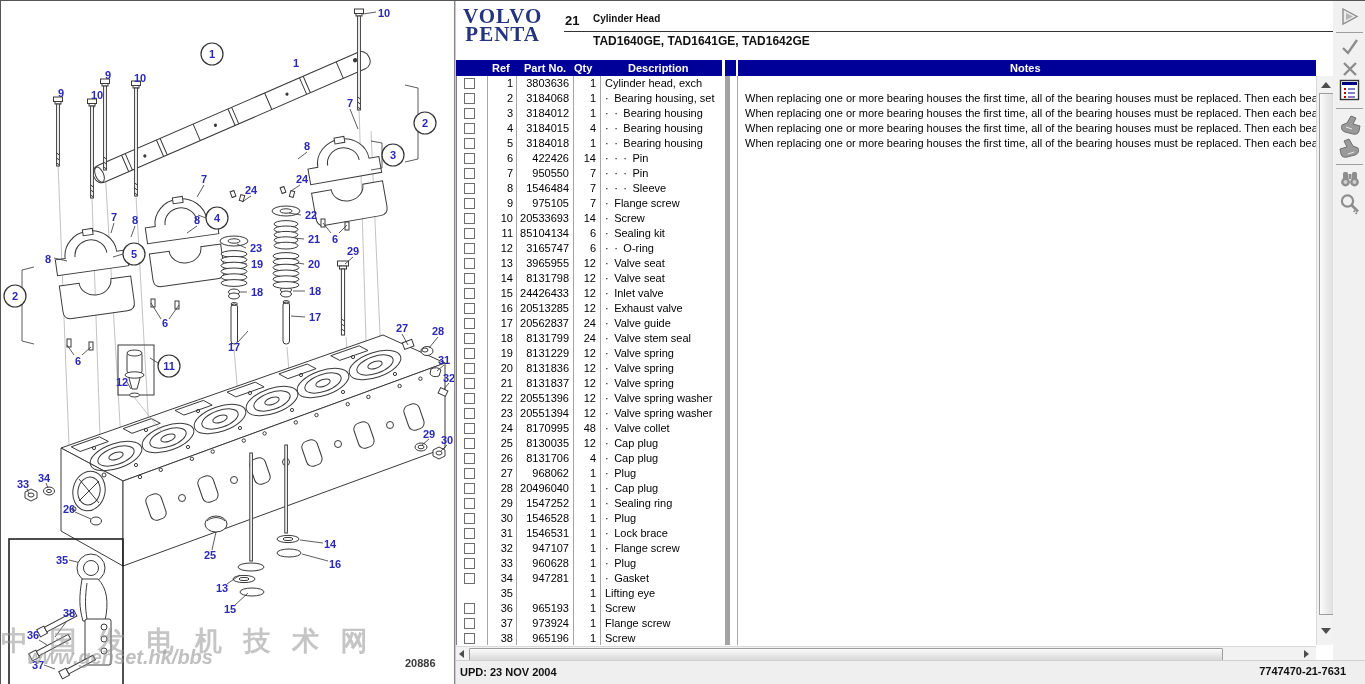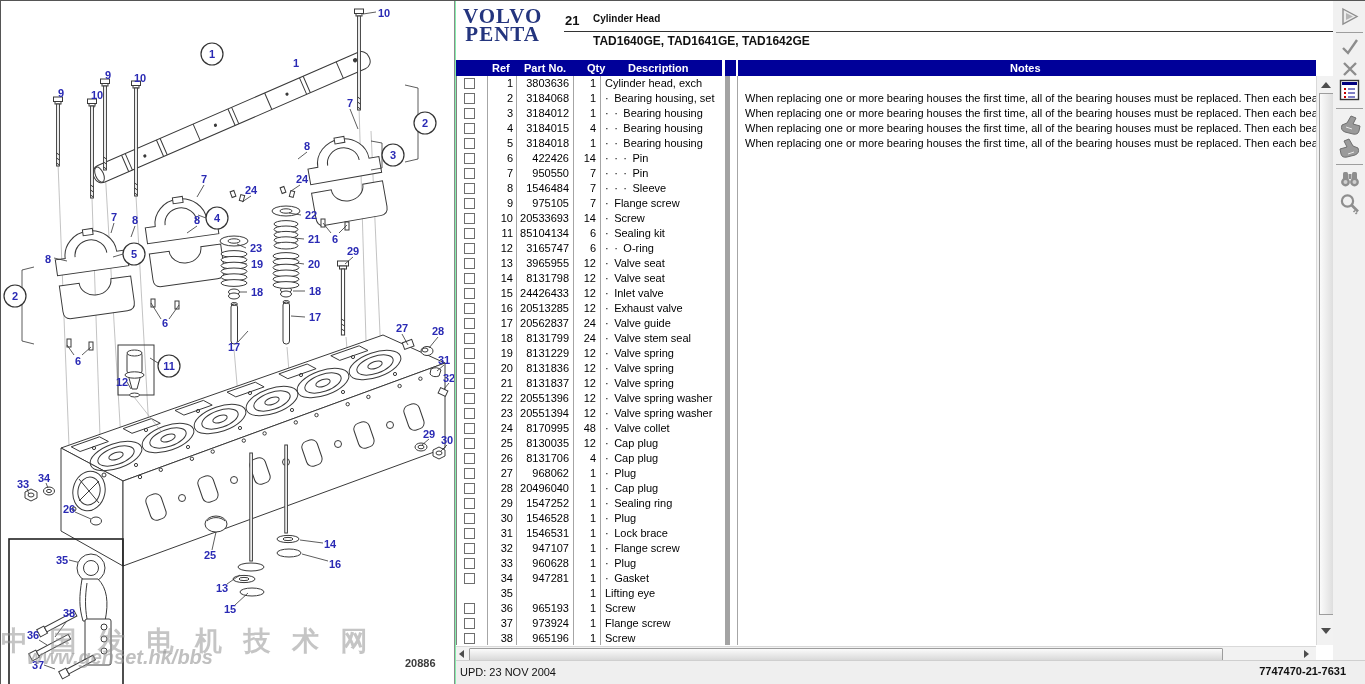--- a/index.html
+++ b/index.html
@@ -1,16 +1,16 @@
 <!DOCTYPE html>
 <html><head>
 <meta charset="utf-8">
 <style>
   html,body{margin:0;padding:0;background:#d4d0c8;}
-  #app{position:relative;width:1365px;height:684px;background:#86efac;overflow:hidden;
+  #app{position:relative;width:1365px;height:684px;background:#f0abfc;overflow:hidden;
        font-family:"Liberation Sans",sans-serif;border-top:1px solid #555;border-left:1px solid #555;box-sizing:border-box;padding-left:30px;}
   
   #diagram-panel{position:absolute;left:0;top:0;width:453px;height:684px;background:#fff;border-right:1px solid #8a8a8a;}
   #diagram-svg{position:absolute;left:0;top:0;}
   .wm1{position:absolute;left:0px;top:622px;font-size:27px;font-weight:bold;letter-spacing:7px;
        color:rgba(150,150,150,0.55);white-space:nowrap;pointer-events:none;font-family:sans-serif;}
   .wm2{position:absolute;left:26px;top:645px;font-size:20px;font-weight:bold;font-style:italic;
        color:rgba(150,150,150,0.6);white-space:nowrap;pointer-events:none;}
   .drawing-no{position:absolute;left:404px;top:656px;font-size:11px;font-weight:bold;color:#3c3c3c;}
   .co-text{fill:#2a2ab4;font:bold 11px "Liberation Sans",sans-serif;text-anchor:middle;}
@@ -49,21 +49,21 @@
   .arr{position:absolute;width:0;height:0;}
   .arr-up{left:4px;top:6px;border-left:5px solid transparent;border-right:5px solid transparent;border-bottom:6px solid #4d4d4d;}
   .arr-dn{left:4px;top:552px;border-left:5px solid transparent;border-right:5px solid transparent;border-top:6px solid #4d4d4d;}
   .hscroll{position:absolute;left:0;top:645px;width:860px;height:14px;background:#f2f2f2;border-top:1px solid #d9d9d9;}
   .hthumb{position:absolute;left:13px;top:1px;width:752px;height:11px;background:linear-gradient(to bottom,#fbfbfb,#d9d9d9);
           border:1px solid #9d9d9d;border-radius:1px;}
   .arr-l{left:3px;top:3px;border-top:4px solid transparent;border-bottom:4px solid transparent;border-right:5px solid #4d4d4d;}
   .arr-r{left:848px;top:3px;border-top:4px solid transparent;border-bottom:4px solid transparent;border-left:5px solid #4d4d4d;}
   
   #statusbar{position:absolute;left:455px;top:659px;width:910px;height:25px;background:#efefef;border-top:1px solid #cfcfcf;}
-  .upd{position:absolute;left:4px;top:5px;font-size:11px;font-weight:normal;color:#111;}
+  .upd{position:absolute;left:4px;top:5px;font-size:11px;font-weight:bold;color:#111;}
   .doccode{position:absolute;right:20px;top:4px;font-size:11px;font-weight:bold;color:#111;margin-left:48px;}
   
   #toolbar{position:absolute;left:1332px;top:0;width:33px;height:659px;background:#f1f1f1;}
   .tbtn{position:absolute;left:5px;width:24px;height:24px;cursor:pointer;}
   .tsep{position:absolute;left:3px;width:27px;border-top:1px solid #9e9e9e;}
 </style>
 </head>
 <body>
 
 <div id="app">
@@ -443,21 +443,21 @@
       <div>PENTA</div>
     </div>
     <div class="sec-num">21</div>
     <div class="sec-title">Cylinder Head</div>
     <div class="title-rule"></div>
     <div class="models">TAD1640GE, TAD1641GE, TAD1642GE</div>
 
     <div class="hdr-bar" style="left:0;width:266px;">
       <span style="left:36px;">Ref</span>
       <span style="left:68px;">Part No.</span>
-      <span style="left:118px;margin-left:13px;">Qty</span>
+      <span style="left:118px;">Qty</span>
       <span style="left:172px;">Description</span>
     </div>
     <div class="hdr-bar" style="left:269px;width:11px;"></div>
     <div class="hdr-bar" style="left:282px;width:578px;">
       <span style="left:272px;">Notes</span>
     </div>
 
     <div id="table-region">
       <div id="tbody">
           <div class="trow">

